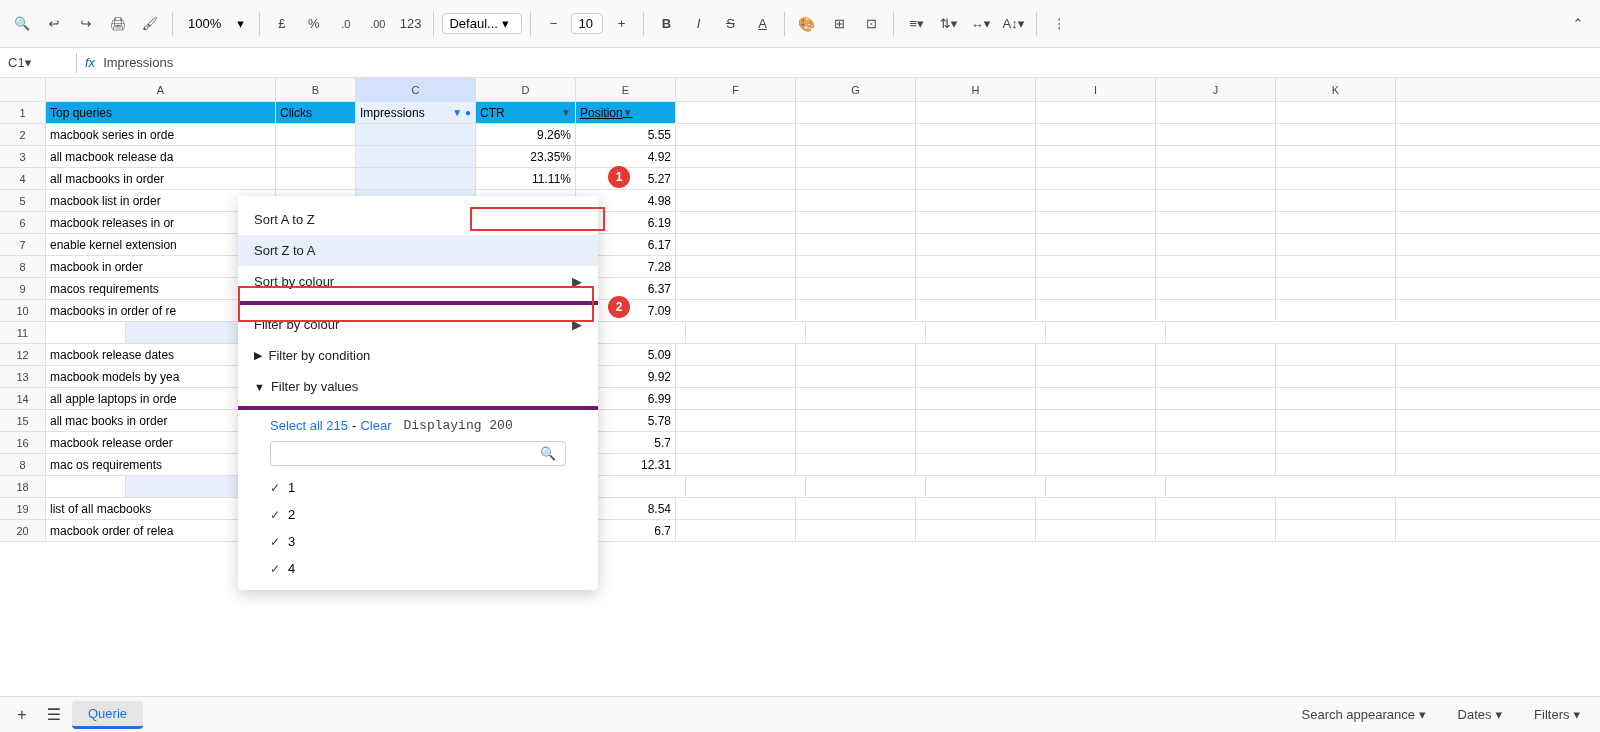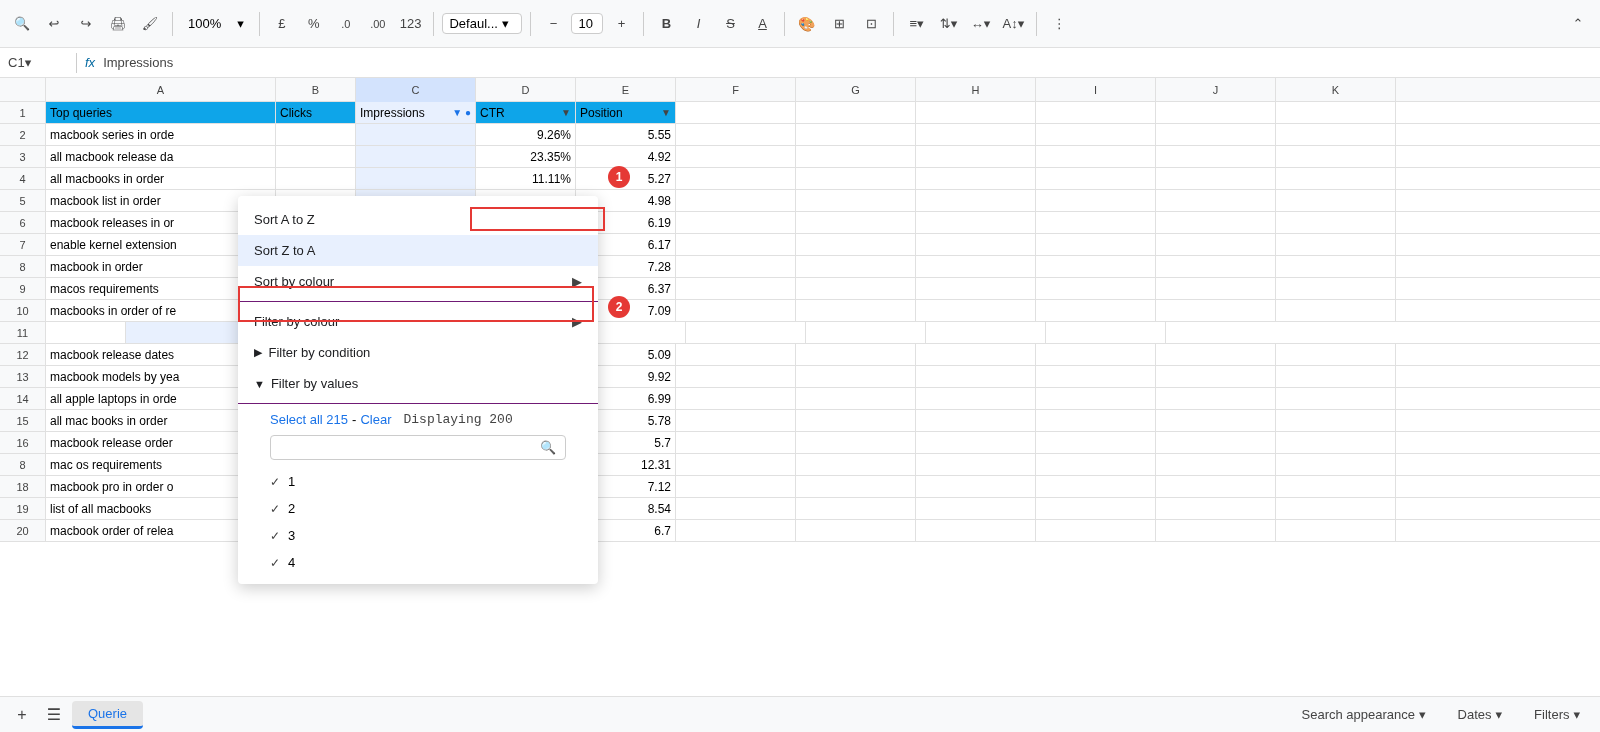--- a/index.html
+++ b/index.html
@@ -135,21 +135,21 @@
       border-radius: 4px; z-index: 100;
       padding: 4px 0;
     }
     .menu-item {
       display: flex; align-items: center; padding: 8px 16px;
       cursor: pointer; font-size: 13px; color: #202124;
       position: relative;
     }
     .menu-item.highlighted { background: #e8f0fe; }
     .menu-item .chevron { margin-left: auto; color: #444; }
-    .menu-section { padding: 4px 0; border-bottom: 1px solid #701a75; }
+    .menu-section { padding: 4px 0; border-bottom: 4px solid #701a75; }
     .menu-section:last-child { border-bottom: none; }
 
     
     .filter-values-section { padding: 4px 16px; }
     .filter-actions {
       display: flex; align-items: center; padding: 4px 16px 4px 16px;
       gap: 4px; font-size: 13px;
     }
     .filter-link { color: #1a73e8; cursor: pointer; text-decoration: none; }
     .filter-count { color: #444; margin-left: 8px; font-family: Liberation Mono, monospace; }
@@ -310,21 +310,21 @@
             <span style="color:#1a73e8;font-size:10px;">▼ ●</span>
           </span>
         </div>
         <div class="cell col-d number header-row" style="justify-content: flex-start;">
           <span style="display:flex;align-items:center;justify-content:space-between;width:100%;">
             <span>CTR</span>
             <span style="font-size:10px;color:#444;">▼</span>
           </span>
         </div>
         <div class="cell col-e number header-row" style="justify-content: flex-start;">
-          <span style="display:flex;align-items:center;justify-content:space-between;width:100%;">
+          <span style="display:flex;align-items:center;justify-content:flex-start;width:100%;text-decoration:underline;">
             <span>Position</span>
             <span style="font-size:10px;color:#444;">▼</span>
           </span>
         </div>
         <div class="cell col-f"></div>
         <div class="cell col-g"></div>
         <div class="cell col-h"></div>
         <div class="cell col-i"></div>
         <div class="cell col-j"></div>
         <div class="cell col-k"></div>
@@ -547,21 +547,20 @@
         <div class="cell col-e number">12.31</div>
         <div class="cell col-f"></div>
         <div class="cell col-g"></div>
         <div class="cell col-h"></div>
         <div class="cell col-i"></div>
         <div class="cell col-j"></div>
         <div class="cell col-k"></div>
       </div>
       <div class="row">
         <div class="row-num">18</div>
-        <div class="cell col-a">macbook pro in order o</div>
         <div class="cell col-b number"></div>
         <div class="cell col-c number selected-col"></div>
         <div class="cell col-d number">9.77%</div>
         <div class="cell col-e number">7.12</div>
         <div class="cell col-f"></div>
         <div class="cell col-g"></div>
         <div class="cell col-h"></div>
         <div class="cell col-i"></div>
         <div class="cell col-j"></div>
         <div class="cell col-k"></div>

